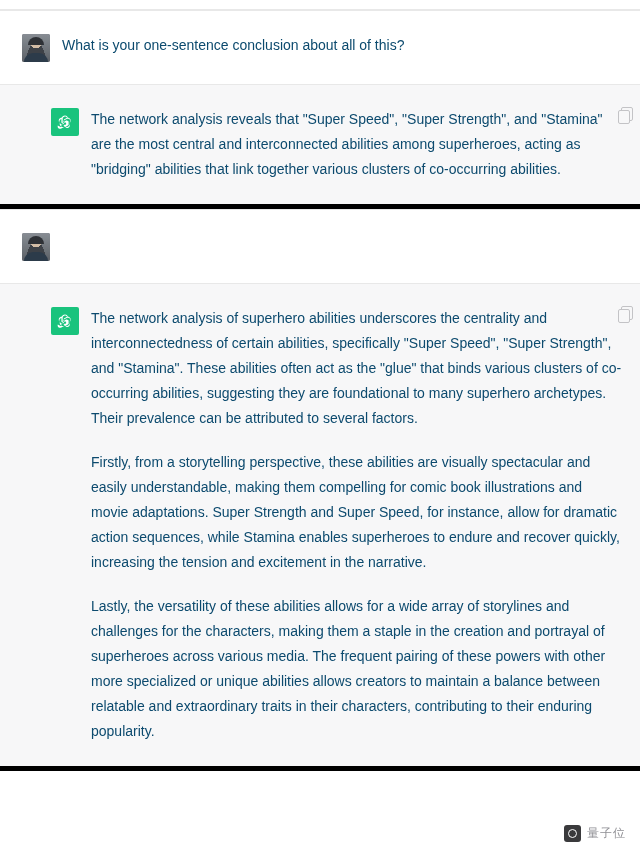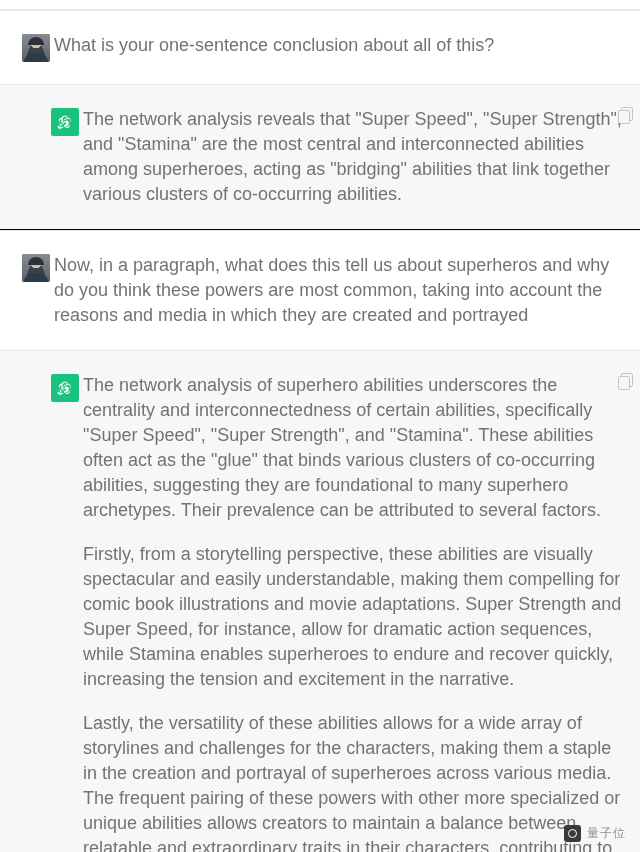--- a/index.html
+++ b/index.html
@@ -27,21 +27,21 @@
     box-sizing: border-box;
     width: 640px;
   }
   .msg.user {
     background: #ffffff;
     border-top: 1px solid #e8e8e8;
     border-bottom: 1px solid #e8e8e8;
   }
   .msg.assistant {
     background: #f7f7f8;
-    border-bottom: 1px solid #000000;
+    border-bottom: 5px solid #000000;
     padding-left: 41px;
   }
   .avatar {
     width: 28px;
     height: 28px;
     flex: 0 0 28px;
     margin-top: 1px;
     margin-left: 10px;
     border-radius: 2px;
     overflow: hidden;
@@ -74,26 +74,26 @@
     border-radius: 10px 10px 0 0;
   }
   .avatar.gpt-avatar {
     background: #19c37d;
     display: flex;
     align-items: center;
     justify-content: center;
   }
   .avatar.gpt-avatar svg { display: block; }
   .content {
-    margin-left: 4px;
+    margin-left: 12px;
     flex: 1 1 auto;
     max-width: 560px;
-    font-size: 18px;
+    font-size: 14px;
     line-height: 25px;
-    color: #737373;
+    color: #0c4a6e;
   }
   .content p {
     margin: 0 0 19px 0;
   }
   .content p:last-child {
     margin-bottom: 0;
   }
   .copy-icon {
     position: absolute;
     right: 8px;
@@ -188,23 +188,20 @@
       <span class="front"></span>
     </div>
   </div>
 
   <div class="msg user">
     <div class="avatar user-avatar">
       <span class="face"></span>
       <span class="hair"></span>
       <span class="shirt"></span>
     </div>
-    <div class="content">
-      <p>Now, in a paragraph, what does this tell us about superheros and why do you think these powers are most common, taking into account the reasons and media in which they are created and portrayed</p>
-    </div>
   </div>
 
   <div class="msg assistant">
     <div class="avatar gpt-avatar">
       <svg width="18" height="18" viewBox="0 0 24 24" aria-hidden="true">
         <path fill="#ffffff" d="M12 3.2c-1.9 0-3.5 1.1-4.2 2.7-1.8.1-3.3 1.2-3.9 2.9-.6 1.7-.1 3.5 1.1 4.6-.4 1.8.3 3.6 1.8 4.6 1.5 1 3.4.9 4.8-.1 1.4 1 3.3 1.1 4.8.1 1.5-1 2.2-2.8 1.8-4.6 1.2-1.1 1.7-2.9 1.1-4.6-.6-1.7-2.1-2.8-3.9-2.9C15.5 4.3 13.9 3.2 12 3.2zm0 1.5c1.1 0 2.1.6 2.7 1.5l-3.6 2.1c-.4.2-.6.6-.6 1v4.2l-1.6-.9V8.1c0-1.9 1.4-3.4 3.1-3.4zm4.4 2.8c1.1.1 2 .8 2.4 1.8.4 1 .2 2.1-.5 2.9l-3.6-2.1c-.4-.2-.8-.2-1.2 0l-3.6 2.1v-1.8l3.7-2.1c1.2-.7 2-.8 2.8-.8zM7.2 8.1v4.3c0 .4.2.8.6 1l3.6 2.1-1.6.9-3.7-2.1c-1.6-1-2.2-2.9-1.3-4.4.5-.9 1.4-1.5 2.4-1.8zm9.6 3.4 1.6.9v4.2c0 1.9-1.4 3.4-3.1 3.4-1.1 0-2.1-.6-2.7-1.5l3.6-2.1c.4-.2.6-.6.6-1v-3.9zm-4.8.9 1.5.9v1.7l-1.5.9-1.5-.9v-1.7l1.5-.9zm-4.8 2.3 3.6 2.1v1.8l-3.7 2.1c-1.6.9-3.6.4-4.5-1.1-.5-.9-.6-2-.2-2.9l3.6 2.1c.4.2.8.2 1.2 0z"></path>
       </svg>
     </div>
     <div class="content">
       <p>The network analysis of superhero abilities underscores the centrality and interconnectedness of certain abilities, specifically "Super Speed", "Super Strength", and "Stamina". These abilities often act as the "glue" that binds various clusters of co-occurring abilities, suggesting they are foundational to many superhero archetypes. Their prevalence can be attributed to several factors.</p>

